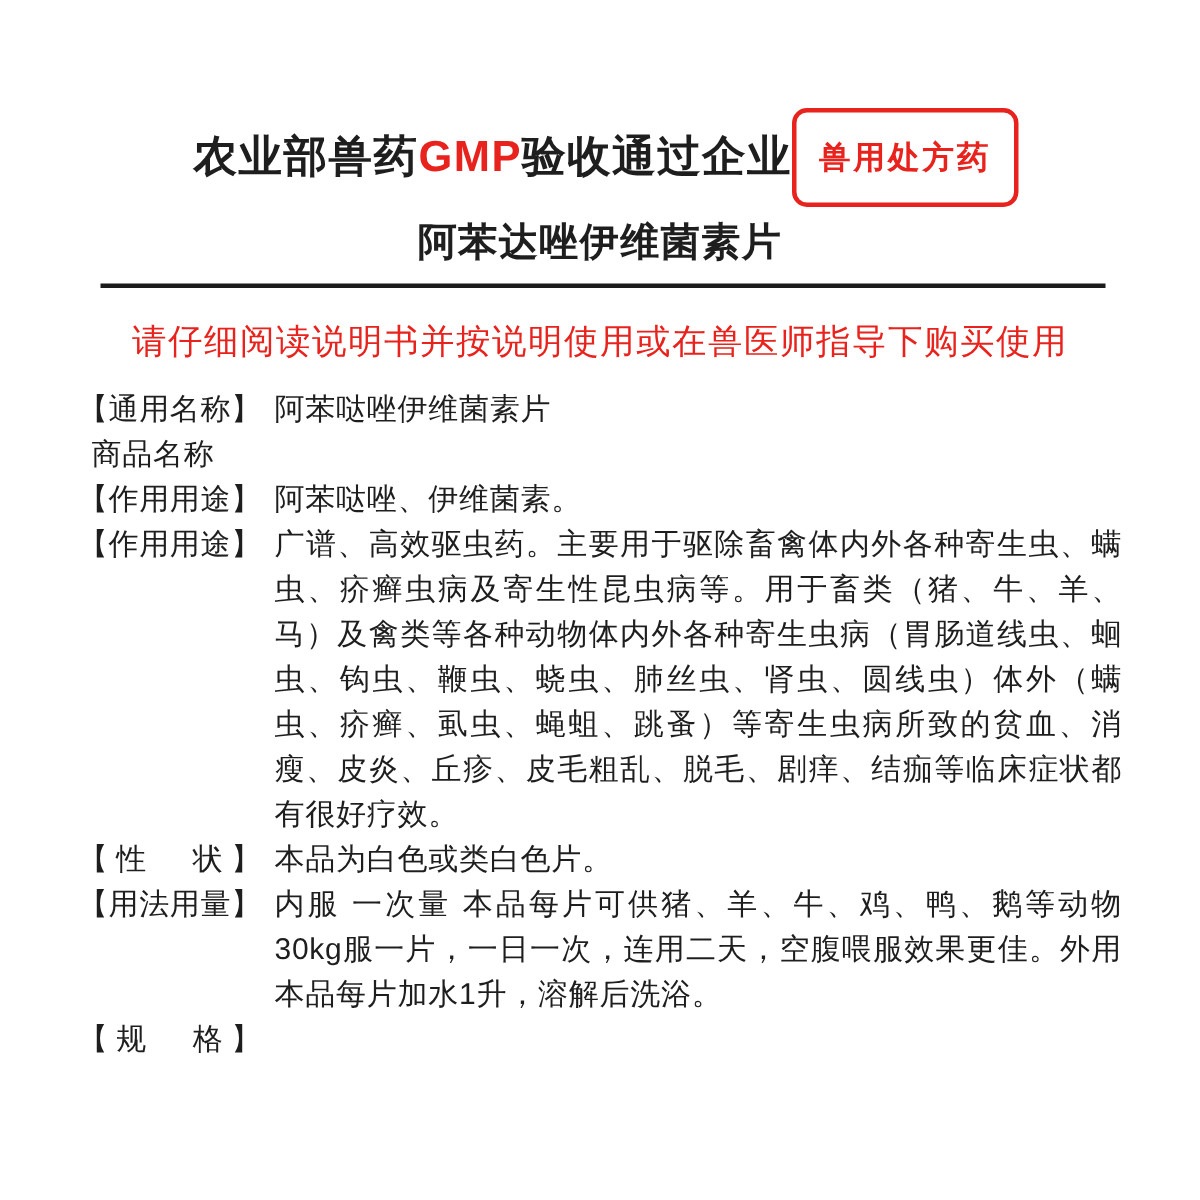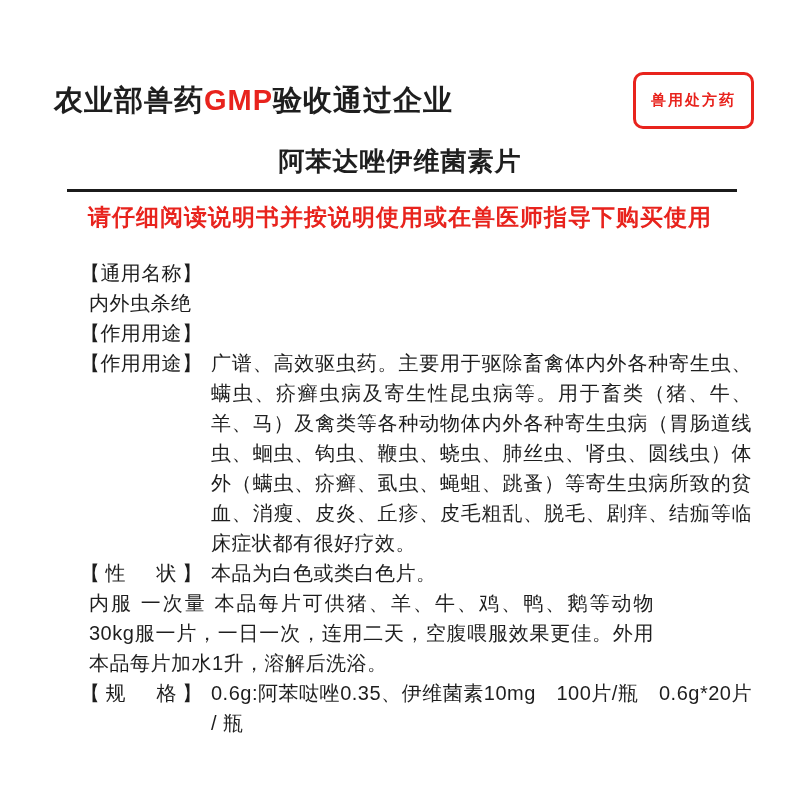--- a/index.html
+++ b/index.html
@@ -17,34 +17,34 @@
     overflow: hidden;
   }
   
   .header-row {
     position: absolute;
     top: 72px;
     left: 54px;
     right: 46px;
     display: flex;
     align-items: center;
-    justify-content: space-between;
+    justify-content: center;
   }
   .company {
     font-size: 29px;
     font-weight: 700;
     letter-spacing: 1px;
     white-space: nowrap;
   }
   .company .red { color: var(--red, #e8231d); }
   .badge {
     border: 3px solid var(--red, #e8231d);
     border-radius: 10px;
     color: var(--red, #e8231d);
-    font-size: 15px;
+    font-size: 21px;
     font-weight: 700;
     padding: 16px 15px;
     letter-spacing: 2px;
     white-space: nowrap;
   }
   
   .title {
     position: absolute;
     top: 144px;
     left: 0;
@@ -60,42 +60,41 @@
     position: absolute;
     top: 189px;
     left: 67px;
     right: 63px;
     height: 3px;
     background: #1b1b1b;
   }
   
   .notice {
     position: absolute;
-    top: 202px;
+    top: 212px;
     left: 0;
     width: 100%;
     text-align: center;
     color: var(--red, #e8231d);
     font-size: 23px;
-    font-weight: 700;
+    font-weight: 400;
     letter-spacing: 1px;
   }
   
   .fields {
     position: absolute;
     top: 258px;
     left: 52px;
     width: 700px;
   }
   .field-row {
     display: flex;
     align-items: flex-start;
     font-size: 20px;
     line-height: 30px;
-    margin-left: 28px;
   }
   .field-label {
     flex: 0 0 122px;
     text-align: justify;
     text-align-last: justify;
     white-space: nowrap;
     letter-spacing: 0;
   }
   .field-value {
     margin-left: 9px;
@@ -118,37 +117,39 @@
 
   <h1 class="title">阿苯达唑伊维菌素片</h1>
 
   <div class="rule"></div>
 
   <div class="notice">请仔细阅读说明书并按说明使用或在兽医师指导下购买使用</div>
 
   <div class="fields" id="fields">
       <div class="field-row">
         <span class="field-label">【通用名称】</span>
+        <span class="field-value">阿苯哒唑伊维菌素片</span>
       </div>
       <div class="field-row">
-        <span class="field-value">内外虫杀绝</span>
+        <span class="field-value">商品名称</span>
       </div>
       <div class="field-row">
         <span class="field-label">【作用用途】</span>
+        <span class="field-value">阿苯哒唑、伊维菌素。</span>
       </div>
       <div class="field-row">
         <span class="field-label">【作用用途】</span>
         <span class="field-value">广谱、高效驱虫药。主要用于驱除畜禽体内外各种寄生虫、螨虫、疥癣虫病及寄生性昆虫病等。用于畜类（猪、牛、羊、马）及禽类等各种动物体内外各种寄生虫病（胃肠道线虫、蛔虫、钩虫、鞭虫、蛲虫、肺丝虫、肾虫、圆线虫）体外（螨虫、疥癣、虱虫、蝇蛆、跳蚤）等寄生虫病所致的贫血、消瘦、皮炎、丘疹、皮毛粗乱、脱毛、剧痒、结痂等临床症状都有很好疗效。</span>
       </div>
       <div class="field-row">
         <span class="field-label">【性　状】</span>
         <span class="field-value">本品为白色或类白色片。</span>
       </div>
       <div class="field-row">
+        <span class="field-label">【用法用量】</span>
         <span class="field-value">内服 一次量 本品每片可供猪、羊、牛、鸡、鸭、鹅等动物30kg服一片，一日一次，连用二天，空腹喂服效果更佳。外用本品每片加水1升，溶解后洗浴。</span>
       </div>
       <div class="field-row">
         <span class="field-label">【规　格】</span>
-        <span class="field-value">0.6g:阿苯哒唑0.35、伊维菌素10mg　100片/瓶　0.6g*20片 / 瓶</span>
       </div>
     </div>
 
 </div>
 
 </body></html>

